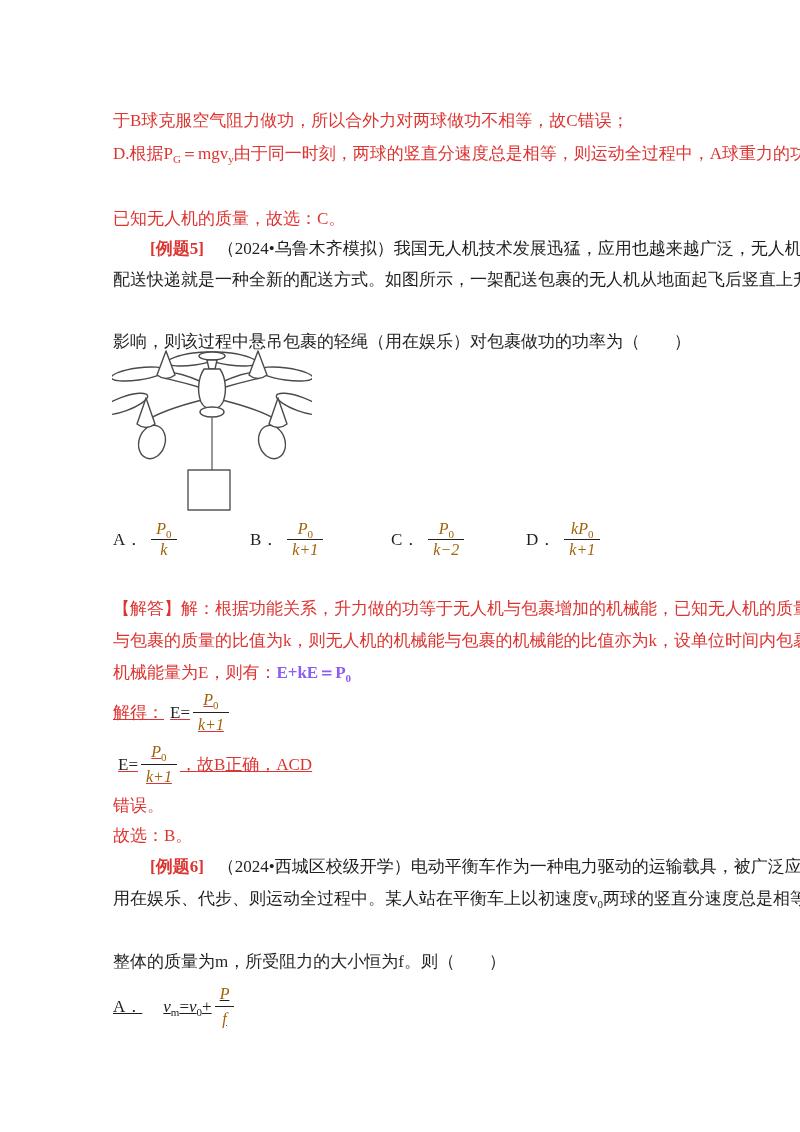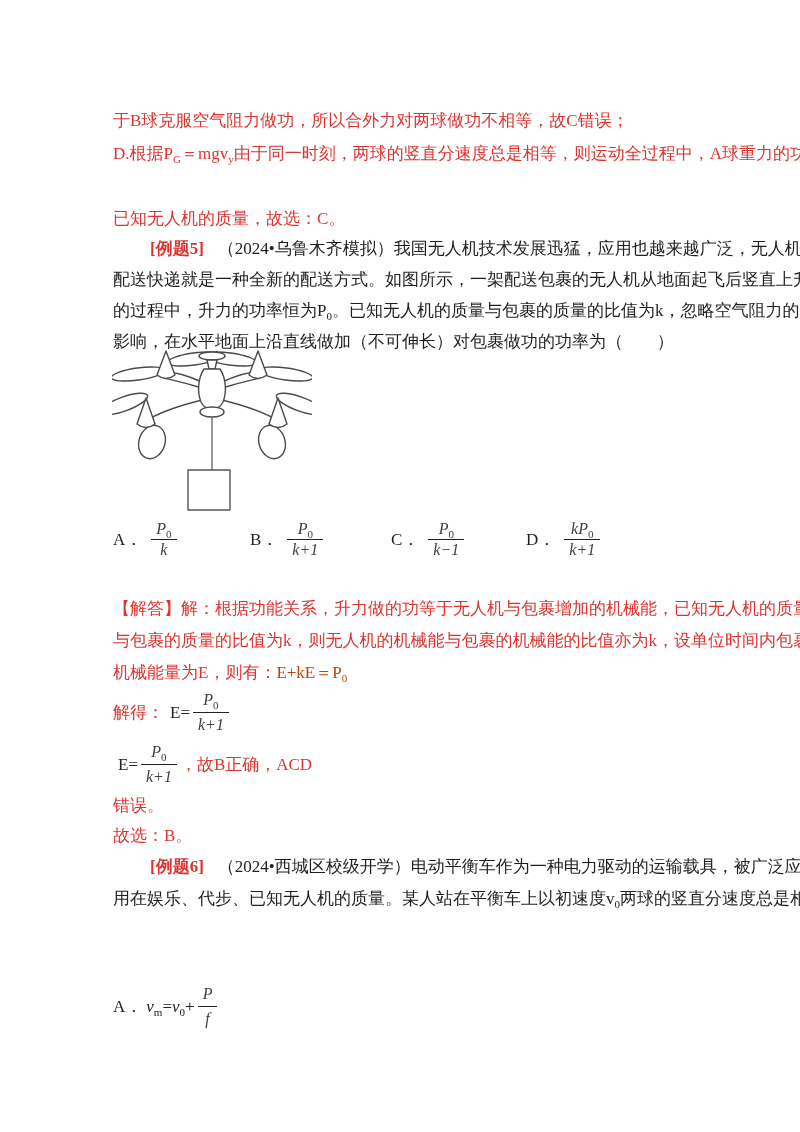--- a/index.html
+++ b/index.html
@@ -16,60 +16,59 @@
   .ln{
     position:absolute;
     left:113px;
     white-space:nowrap;
     line-height:22px;
   }
   .red{color:#dc3431;}
   .tag{font-weight:bold;color:#dc3431;margin-right:14px;}
   .indent{left:150px;}
   sub{font-size:11px;line-height:0;}
-  .eqred{font-weight:normal;color:#c2410c;}
+  .eqred{font-weight:bold;color:#8b5cf6;}
   .eq{color:#222222;font-family:"Liberation Serif",serif;}
   .var{font-style:italic;}
   .frac{
     display:inline-block;
     text-align:center;
     vertical-align:middle;
     font-family:"Liberation Serif",serif;
     font-size:16px;
-    color:#404040;
+    color:#a16207;
     margin:0 3px;
   }
   .frac .num{display:block;padding:0 5px 1px 5px;border-bottom:1.3px solid #222;}
   .frac .den{display:block;padding:1px 5px 0 5px;}
   .optrow{
     position:absolute;
     top:520px;left:113px;right:60px;
     display:flex;
   }
   .opt{display:inline-flex;align-items:center;}
   .opt .lbl{margin-right:6px;}
   .opt-a{width:137px;}
   .opt-b{width:141px;}
   .opt-c{width:135px;}
   .figwrap{position:absolute;left:112px;top:342px;width:200px;height:170px;}
-  .fx{display:inline-flex;align-items:center;}
+  .fx{display:inline-flex;align-items:center;text-decoration:underline;}
 </style>
 </head>
 <body>
 
 <div class="page">
 
   <p class="ln red" style="top:93px"><span>于B球克服空气阻力做功，所以合外力对两球做功不相等，故C错误；</span></p>
   <p class="ln red" style="top:126px"><span>D.根据P</span><sub>G</sub><span>＝mgv</span><sub>y</sub><span>由于同一时刻，两球的竖直分速度总是相等，则运动全过程中，A球重力的功</span></p>
   <p class="ln red" style="top:191px"><span>已知无人机的质量，故选：C。</span></p>
 
   <p class="ln indent" style="top:221px"><span class="tag">[例题5]</span><span>（2024•乌鲁木齐模拟）我国无人机技术发展迅猛，应用也越来越广泛，无人机</span></p>
   <p class="ln" style="top:252px"><span>配送快递就是一种全新的配送方式。如图所示，一架配送包裹的无人机从地面起飞后竖直上升</span></p>
-  <p class="ln" style="top:283px"><span>的过程中，升力的功率恒为P</span><sub>0</sub><span>。已知无人机的质量与包裹的质量的比值为k，忽略空气阻力的</span></p>
-  <p class="ln" style="top:314px"><span>影响，在水平地面上沿直线做加（不可伸长）对包裹做功的功率为（　　）</span></p>
+  <p class="ln" style="top:314px"><span>影响，则该过程中悬吊包裹的轻绳（用在娱乐）对包裹做功的功率为（　　）</span></p>
 
   <div class="figwrap">
     <svg viewBox="0 0 200 170" width="200" height="170">
       <g fill="#ffffff" stroke="#4a4a4a" stroke-width="1.4" stroke-linejoin="round">
 
         <path d="M90 40 C72 32 62 30 54 30" fill="none"></path>
         <path d="M110 40 C128 32 138 30 146 30" fill="none"></path>
         <path d="M90 58 C66 64 44 72 32 80" fill="none"></path>
         <path d="M110 58 C134 64 156 72 168 80" fill="none"></path>
         <path d="M90 46 C70 40 60 38 52 36" fill="none"></path>
@@ -115,21 +114,21 @@
       <span class="lbl">B．</span>
       <span class="frac">
           <span class="num"><span class="var">P</span><sub>0</sub></span>
           <span class="den var">k+1</span>
         </span>
     </span>
     <span class="opt opt-c">
       <span class="lbl">C．</span>
       <span class="frac">
           <span class="num"><span class="var">P</span><sub>0</sub></span>
-          <span class="den var">k−1</span>
+          <span class="den var">k−2</span>
         </span>
     </span>
     <span class="opt">
       <span class="lbl">D．</span>
       <span class="frac">
           <span class="num"><span class="var">k</span><span class="var">P</span><sub>0</sub></span>
           <span class="den var">k+1</span>
         </span>
     </span>
   </div>
@@ -153,24 +152,25 @@
         <span class="num"><span class="var">P</span><sub>0</sub></span>
         <span class="den var">k+1</span>
       </span>
       <span>，故B正确，ACD</span>
     </p>
 
   <p class="ln red" style="top:778px"><span>错误。</span></p>
   <p class="ln red" style="top:808px"><span>故选：B。</span></p>
 
   <p class="ln indent" style="top:839px"><span class="tag">[例题6]</span><span>（2024•西城区校级开学）电动平衡车作为一种电力驱动的运输载具，被广泛应</span></p>
-  <p class="ln" style="top:871px"><span>用在娱乐、代步、已知无人机的质量。某人站在平衡车上以初速度v</span><sub>0</sub><span>两球的竖直分速度总是相等</span></p>
+  <p class="ln" style="top:871px"><span>用在娱乐、代步、则运动全过程中。某人站在平衡车上以初速度v</span><sub>0</sub><span>两球的竖直分速度总是相等</span></p>
+  <p class="ln" style="top:934px"><span>整体的质量为m，所受阻力的大小恒为f。则（　　）</span></p>
 
   <p class="ln fx" style="top:966px">
       <span>A．</span>
-      <span class="eq" style="margin-left:4px"><span class="var">v</span><sub>m</sub><span>=</span><span class="var">v</span><sub>0</sub><span>+</span></span>
+      <span class="eq" style="margin-left:21px"><span class="var">v</span><sub>m</sub><span>=</span><span class="var">v</span><sub>0</sub><span>+</span></span>
       <span class="frac">
         <span class="num var">P</span>
         <span class="den var">f</span>
       </span>
     </p>
 
 </div>
 
 </body></html>

